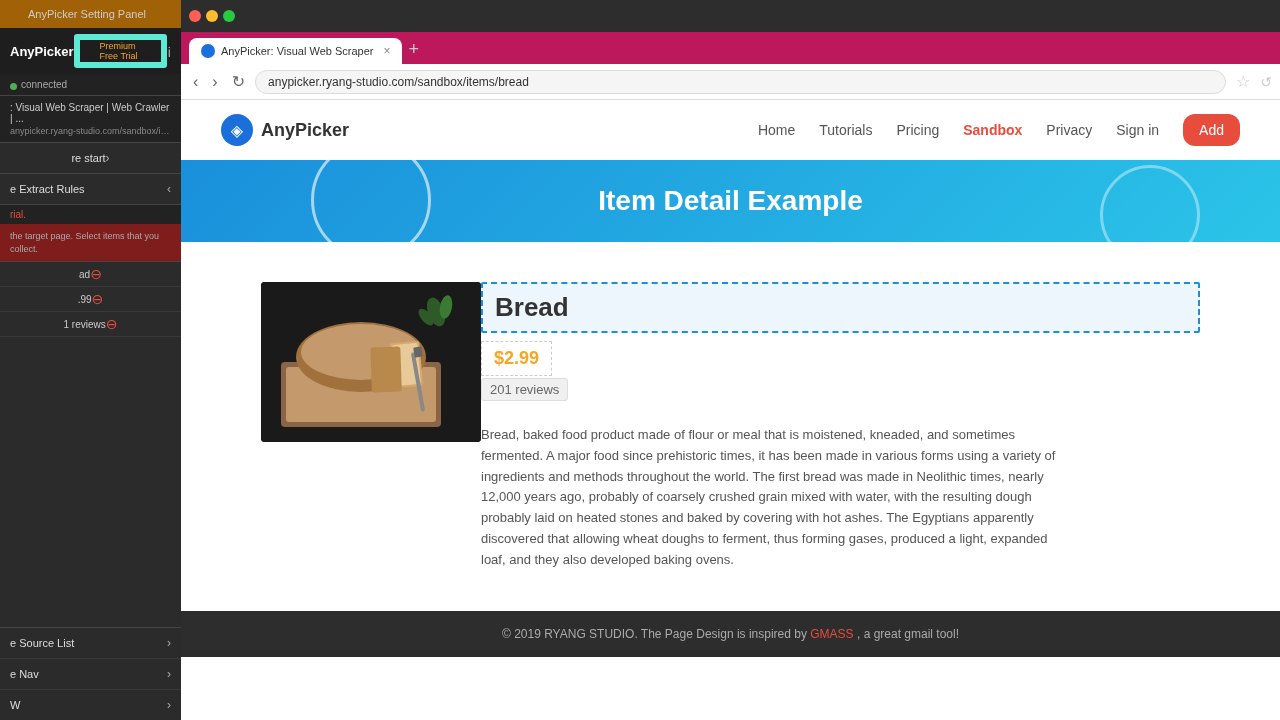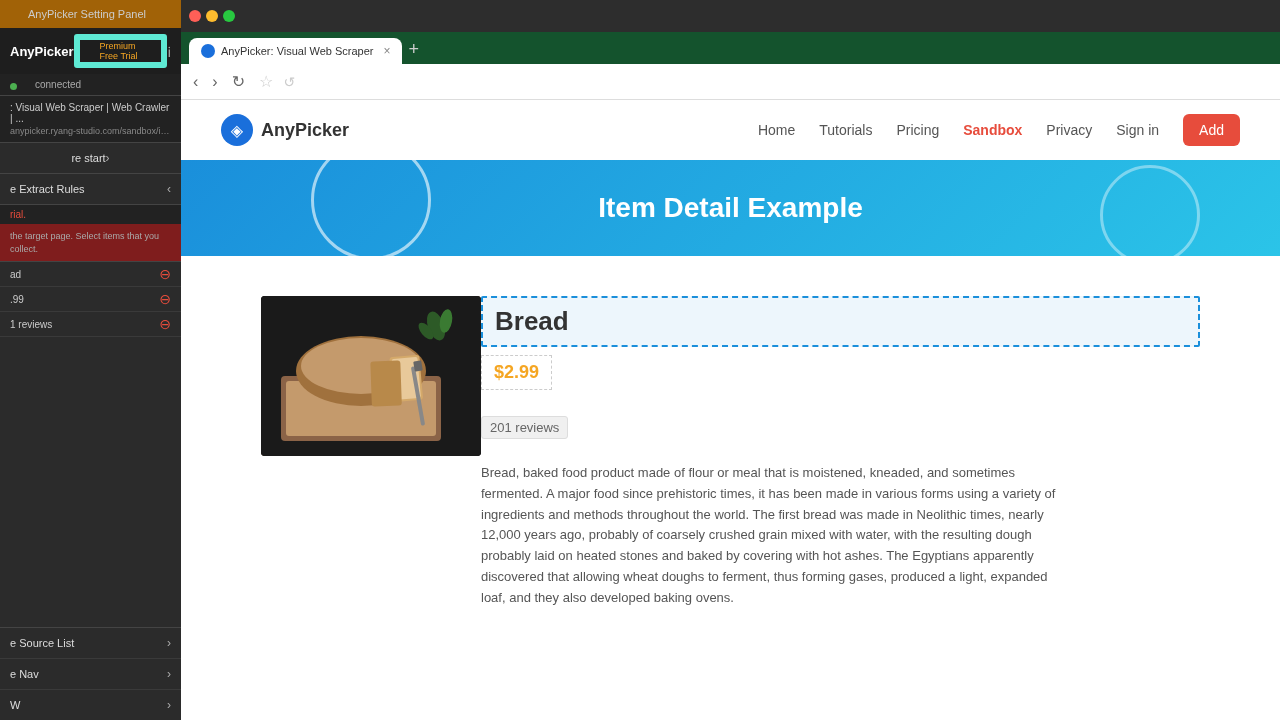--- a/index.html
+++ b/index.html
@@ -42,21 +42,21 @@
       padding: 1px 20px;
     }
     .info-icon {
       color: #aaa;
       font-size: 14px;
       cursor: pointer;
     }
     .connection-status {
       display: flex;
       align-items: flex-end;
-      gap: 18px;
+      gap: 4px;
       padding: 5px 10px;
       background: #222;
       color: #aaa;
       font-size: 10px;
       border-bottom: 1px solid #444;
     }
     .dot-connected {
       width: 7px; height: 7px;
       border-radius: 50%;
       background: #4caf50;
@@ -117,21 +117,21 @@
       color: #aaa;
       font-size: 9px;
       padding: 6px 10px;
       background: #7f1d1d;
       line-height: 1.4;
       border-bottom: 1px solid #444;
     }
     .field-row {
       display: flex;
       align-items: center;
-      justify-content: space-between;
+      justify-content: center;
       padding: 5px 10px;
       border-bottom: 1px solid #3a3a3a;
     }
     .field-name {
       color: #ccc;
       font-size: 10px;
     }
     .remove-btn {
       color: #e74c3c;
       font-size: 14px;
@@ -193,21 +193,21 @@
     .traffic-lights {
       display: flex;
       gap: 5px;
       align-items: center;
     }
     .tl-red { width: 12px; height: 12px; border-radius: 50%; background: #ff5f57; }
     .tl-yellow { width: 12px; height: 12px; border-radius: 50%; background: #febc2e; }
     .tl-green { width: 12px; height: 12px; border-radius: 50%; background: #28c840; }
 
     .tab-bar {
-      background: #14532d;
+      background: #be185d;
       height: 32px;
       display: flex;
       align-items: flex-end;
       padding: 0 8px;
     }
     .tab-active {
       background: #fff;
       border-radius: 8px 8px 0 0;
       padding: 6px 12px;
       font-size: 11px;
@@ -323,29 +323,29 @@
     .nav-sign-in {
       color: #555;
       font-size: 14px;
       cursor: pointer;
     }
     .nav-add-btn {
       background: #e74c3c;
       color: white;
       border: none;
       padding: 8px 16px;
-      border-radius: 6px;
+      border-radius: 12px;
       font-size: 14px;
       cursor: pointer;
     }
 
     
     .hero-banner {
       background: linear-gradient(135deg, #1a8fdb 0%, #2bc4e8 100%);
-      height: 96px;
+      height: 82px;
       display: flex;
       align-items: center;
       justify-content: center;
       position: relative;
       overflow: hidden;
     }
     .hero-title {
       color: white;
       font-size: 28px;
       font-weight: bold;
@@ -405,21 +405,21 @@
       border-radius: 2px;
     }
     .product-title {
       font-size: 26px;
       font-weight: bold;
       color: #333;
     }
     .product-price-box {
       border: 1px dashed #ccc;
       padding: 6px 12px;
-      margin-bottom: 26px;
+      margin-bottom: 2px;
       display: inline-block;
     }
     .product-price {
       color: #f5a623;
       font-size: 18px;
       font-weight: 600;
     }
     .product-reviews {
       display: inline-block;
       background: #f0f0f0;
@@ -530,20 +530,21 @@
       <span>AnyPicker: Visual Web Scraper</span>
       <span class="tab-close">×</span>
     </div>
     <span class="tab-new">+</span>
   </div>
 
   <div class="address-bar-row">
     <button class="nav-btn">‹</button>
     <button class="nav-btn">›</button>
     <button class="nav-btn">↻</button>
+    <input class="address-input" value="anypicker.ryang-studio.com/sandbox/items/bread" style="">
     <span class="browser-star">☆</span>
     <span class="browser-extension">↺</span>
   </div>
 
   <div class="webpage">
 
     <nav class="site-nav">
       <div class="site-logo">
         <div class="logo-icon">◈</div>
         <span class="logo-text">AnyPicker</span>
@@ -602,14 +603,19 @@
         <div class="product-price-box">
           <span class="product-price">$2.99</span>
         </div>
         <div style="margin-bottom:12px;">
           <span class="product-reviews">201 reviews</span>
         </div>
         <p class="product-description">Bread, baked food product made of flour or meal that is moistened, kneaded, and sometimes fermented. A major food since prehistoric times, it has been made in various forms using a variety of ingredients and methods throughout the world. The first bread was made in Neolithic times, nearly 12,000 years ago, probably of coarsely crushed grain mixed with water, with the resulting dough probably laid on heated stones and baked by covering with hot ashes. The Egyptians apparently discovered that allowing wheat doughs to ferment, thus forming gases, produced a light, expanded loaf, and they also developed baking ovens.</p>
       </div>
     </div>
 
+    <footer class="site-footer">
+      <span>© 2019 RYANG STUDIO. The Page Design is inspired by </span>
+      <a class="footer-link">GMASS</a>
+      <span>, a great gmail tool!</span>
+    </footer>
   </div>
 </div>
 
 </body></html>

